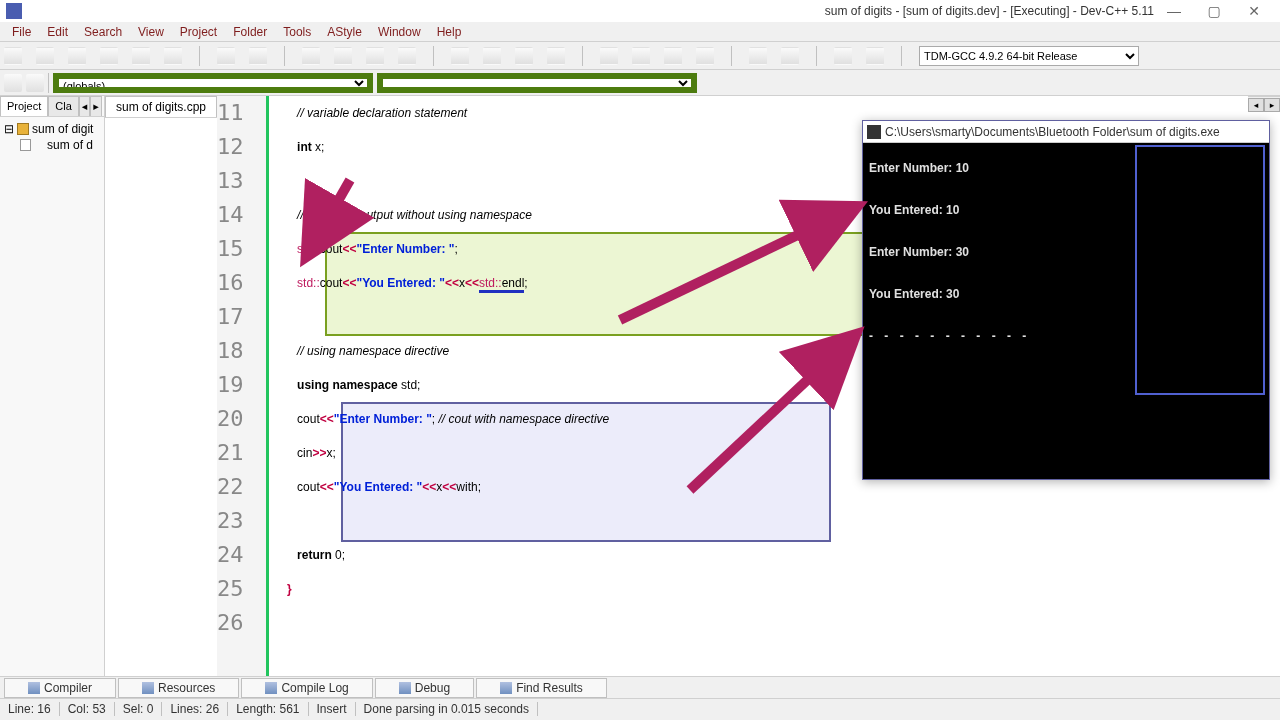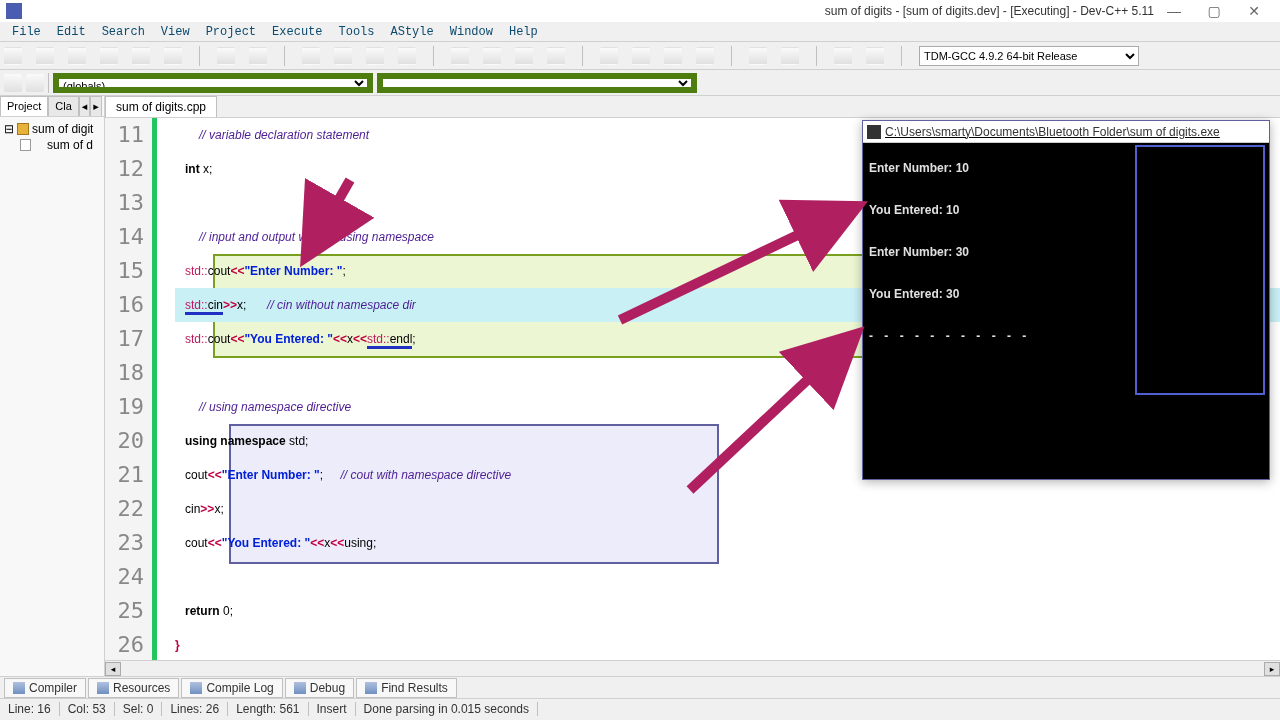--- a/index.html
+++ b/index.html
@@ -4,21 +4,21 @@
 <style>
 * { margin: 0; padding: 0; box-sizing: border-box; font-family: "Segoe UI", Tahoma, sans-serif; font-size: 12px; }
 body { background: #f0f0f0; width: 1280px; height: 720px; overflow: hidden; position: relative; }
 
 .titlebar { height: 22px; background: #fff; display: flex; align-items: center; padding: 0 6px; }
 .titlebar .app-icon { width: 16px; height: 16px; background: #4a5db0; margin-right: 6px; }
 .titlebar .title { flex: 1; color: #333; text-align: right; }
 .titlebar .win-btn { width: 40px; text-align: center; color: #666; font-size: 14px; }
 
 .menubar { height: 20px; background: #f0f0f0; border-bottom: 1px solid #d0d0d0; display: flex; align-items: center; padding: 0 4px; }
-.menubar span { padding: 2px 8px; color: #0c4a6e; font-family: Liberation Mono, monospace; }
+.menubar span { padding: 2px 8px; color: #7f1d1d; }
 
 .toolbar { height: 28px; background: #f0f0f0; border-bottom: 1px solid #d0d0d0; display: flex; align-items: center; padding: 2px 4px; gap: 14px; }
 .toolbar .tb-btn { width: 18px; height: 18px; border: 1px solid transparent; display: inline-block; background: linear-gradient(#fafafa,#e0e0e0); border-radius: 2px; }
 .toolbar .sep { width: 1px; height: 20px; background: #c0c0c0; margin: 0 3px; }
 .toolbar select { height: 20px; font-size: 11px; min-width: 220px; background: #fff; border: 1px solid #aaa; }
 
 .classbar { height: 26px; background: #f0f0f0; border-bottom: 1px solid #d0d0d0; display: flex; align-items: center; padding: 2px 4px; gap: 4px; }
 .classbar .tb-btn { width: 18px; height: 18px; background: linear-gradient(#fafafa,#e0e0e0); border-radius: 2px; }
 .classbar select { height: 20px; font-size: 11px; background: #fff; border: 6px solid #4d7c0f; }
 
@@ -28,55 +28,55 @@
 .sidebar .tabs { display: flex; border-bottom: 1px solid #d0d0d0; }
 .sidebar .tab { padding: 3px 6px; background: #fff; border: 1px solid #c0c0c0; border-bottom: none; font-size: 11px; }
 .sidebar .tab.inactive { background: #e8e8e8; }
 .sidebar .tab.small { padding: 3px 2px; }
 .sidebar .tree { padding: 4px; font-size: 12px; }
 .sidebar .tree-item { display: flex; align-items: center; gap: 3px; padding: 1px 0; }
 .sidebar .tree-item.child { padding-left: 16px; gap: 16px; }
 .sidebar .folder-icon { width: 12px; height: 12px; background: #e8b23a; border: 1px solid #a07820; }
 .sidebar .file-icon { width: 11px; height: 12px; background: #fff; border: 1px solid #999; }
 
-.editor-area { flex: 1; display: flex; flex-direction: column; background: #fff; }
+.editor-area { flex: 1; display: flex; flex-direction: row; background: #fff; }
 .editor-tabs { height: 22px; background: #f0f0f0; border-bottom: 1px solid #d0d0d0; display: flex; }
 .editor-tab { padding: 3px 10px; background: #fff; border: 1px solid #c0c0c0; border-bottom: none; font-size: 12px; }
 
 .code-area { flex: 1; display: flex; overflow: hidden; position: relative; }
-.gutter { width: 52px; background: #f4f4f4; border-right: 5px solid #22c55e; text-align: right; padding-right: 8px; }
+.gutter { width: 52px; background: #f4f4f4; border-right: 3px solid #22c55e; padding-right: 8px; }
 .gutter div { height: 34px; line-height: 34px; font-family: Consolas, monospace; font-size: 22px; color: #888; }
 .code { flex: 1; font-family: Consolas, "Courier New", monospace; font-size: 24px; line-height: 34px; padding-left: 18px; position: relative; color: #000; }
 .code .line { height: 34px; white-space: pre; position: relative; }
 .code .line.curr { background: #c9f0f5; }
-.comment { color: #4c1d95; font-style: italic; margin-left: 14px; }
+.comment { color: #000000; font-style: italic; }
 .kw { color: #000; font-weight: bold; }
 .str { color: #0020d8; font-weight: bold; }
 .op { color: #c00040; font-weight: bold; }
 .ns { color: #be185d; }
 .brace { color: #c00040; font-weight: bold; }
 
 .highlight-box1 { position: absolute; left: 56px; top: 136px; width: 678px; height: 104px; background: rgba(200,230,130,0.35); border: 2px solid #7aa020; pointer-events: none; }
 .highlight-box2 { position: absolute; left: 72px; top: 306px; width: 490px; height: 140px; background: rgba(200,200,240,0.35); border: 2px solid #6060a0; pointer-events: none; }
 
 .underline-std { border-bottom: 3px solid #2030c0; }
 
-.console-window { position: absolute; right: 10px; top: 120px; width: 408px; height: 360px; background: #000; border: 1px solid #6060a0; box-shadow: 0 2px 10px rgba(0,0,0,0.3); text-decoration: underline; }
+.console-window { position: absolute; right: 10px; top: 120px; width: 408px; height: 360px; background: #000; border: 1px solid #6060a0; box-shadow: 0 2px 10px rgba(0,0,0,0.3); }
 .console-window .titlebar2 { height: 22px; background: #fff; border-bottom: 1px solid #ccc; display: flex; align-items: center; padding: 0 4px; font-size: 11px; color: #333; }
 .console-window .titlebar2 .ci { width: 14px; height: 14px; background: #333; margin-right: 4px; }
 .console-body { padding: 4px 6px; font-family: Consolas, monospace; font-size: 28px; line-height: 42px; color: #e0e0e0; font-weight: bold; position: relative; }
 .console-body .outline { position: absolute; top: 2px; right: 4px; width: 130px; height: 250px; border: 2px solid #5060d0; pointer-events: none; }
 .console-body .dashes { letter-spacing: 4px; }
 
 .scrollbar-bottom { height: 16px; background: #f0f0f0; border-top: 1px solid #d0d0d0; display: flex; align-items: center; }
 .scrollbar-bottom .arrow { width: 16px; height: 14px; background: #e0e0e0; border: 1px solid #aaa; text-align: center; line-height: 12px; font-size: 9px; }
 .scrollbar-bottom .track { flex: 1; height: 14px; background: #f0f0f0; }
 
 .bottom-tabs { height: 22px; background: #f0f0f0; border-top: 1px solid #d0d0d0; display: flex; align-items: center; padding: 0 4px; gap: 2px; }
-.bottom-tabs .bt-tab { padding: 2px 8px; display: flex; align-items: center; gap: 4px; font-size: 12px; color: #333; border: 1px solid #c0c0c0; background: #f8f8f8; }
+.bottom-tabs .bt-tab { padding: 2px 23px; display: flex; align-items: center; gap: 4px; font-size: 12px; color: #333; border: 1px solid #c0c0c0; background: #f8f8f8; }
 .bottom-tabs .bt-icon { width: 12px; height: 12px; background: linear-gradient(#b0c0e0,#7090c0); }
 
 .statusbar { height: 20px; background: #f0f0f0; border-top: 1px solid #d0d0d0; display: flex; align-items: center; font-size: 11px; color: #333; }
 .statusbar .cell { padding: 0 8px; border-right: 1px solid #c0c0c0; }
 
 .arrow-annot { position: absolute; pointer-events: none; }
 </style>
 </head>
 <body>
 
@@ -87,21 +87,21 @@
   <div class="win-btn">▢</div>
   <div class="win-btn">✕</div>
 </div>
 
 <div class="menubar">
   <span>File</span>
   <span>Edit</span>
   <span>Search</span>
   <span>View</span>
   <span>Project</span>
-  <span>Execute</span>
+  <span>Folder</span>
   <span>Tools</span>
   <span>AStyle</span>
   <span>Window</span>
   <span>Help</span>
 </div>
 
 <div class="toolbar">
   <span class="tb-btn"></span>
   <span class="tb-btn"></span>
   <span class="tb-btn"></span>
@@ -189,28 +189,27 @@
           <div>26</div>
       </div>
       <div class="code">
         <div class="highlight-box1"></div>
         <div class="highlight-box2"></div>
         <div class="line">   <span class="comment">// variable declaration statement</span></div>
         <div class="line">   <span class="kw">int</span><span> x;</span></div>
         <div class="line"></div>
         <div class="line">   <span class="comment">// input and output without using namespace</span></div>
         <div class="line">   <span class="ns">std::</span><span>cout</span><span class="op">&lt;&lt;</span><span class="str">"Enter Number: "</span><span>;</span></div>
-        <div class="line curr">   <span class="ns underline-std">std::</span><span class="underline-std">cin</span><span class="op">&gt;&gt;</span><span>x;  </span><span class="comment">// cin without namespace dir</span></div>
         <div class="line">   <span class="ns">std::</span><span>cout</span><span class="op">&lt;&lt;</span><span class="str">"You Entered: "</span><span class="op">&lt;&lt;</span><span>x</span><span class="op">&lt;&lt;</span><span class="ns underline-std">std::</span><span class="underline-std">endl</span><span>;</span></div>
         <div class="line"></div>
         <div class="line">   <span class="comment">// using namespace directive</span></div>
         <div class="line">   <span class="kw">using namespace</span><span> std;</span></div>
         <div class="line">   <span>cout</span><span class="op">&lt;&lt;</span><span class="str">"Enter Number: "</span><span>; </span><span class="comment">// cout with namespace directive</span></div>
         <div class="line">   <span>cin</span><span class="op">&gt;&gt;</span><span>x;</span></div>
-        <div class="line">   <span>cout</span><span class="op">&lt;&lt;</span><span class="str">"You Entered: "</span><span class="op">&lt;&lt;</span><span>x</span><span class="op">&lt;&lt;</span><span>using;</span></div>
+        <div class="line">   <span>cout</span><span class="op">&lt;&lt;</span><span class="str">"You Entered: "</span><span class="op">&lt;&lt;</span><span>x</span><span class="op">&lt;&lt;</span><span>with;</span></div>
         <div class="line"></div>
         <div class="line">   <span class="kw">return</span><span> 0;</span></div>
         <div class="line"><span class="brace">}</span></div>
       </div>
     </div>
     <div class="scrollbar-bottom">
       <span class="arrow">◂</span>
       <span class="track"></span>
       <span class="arrow">▸</span>
     </div>

